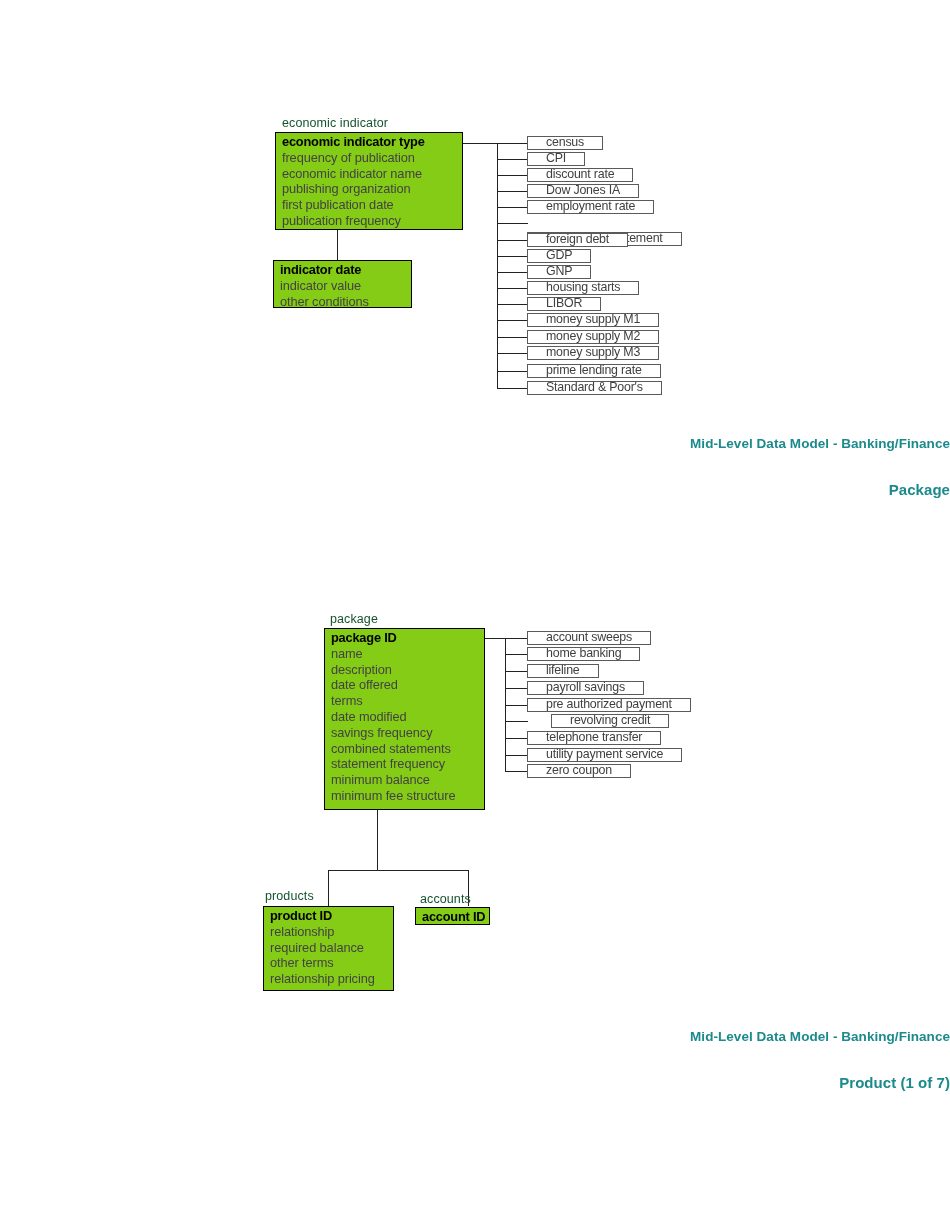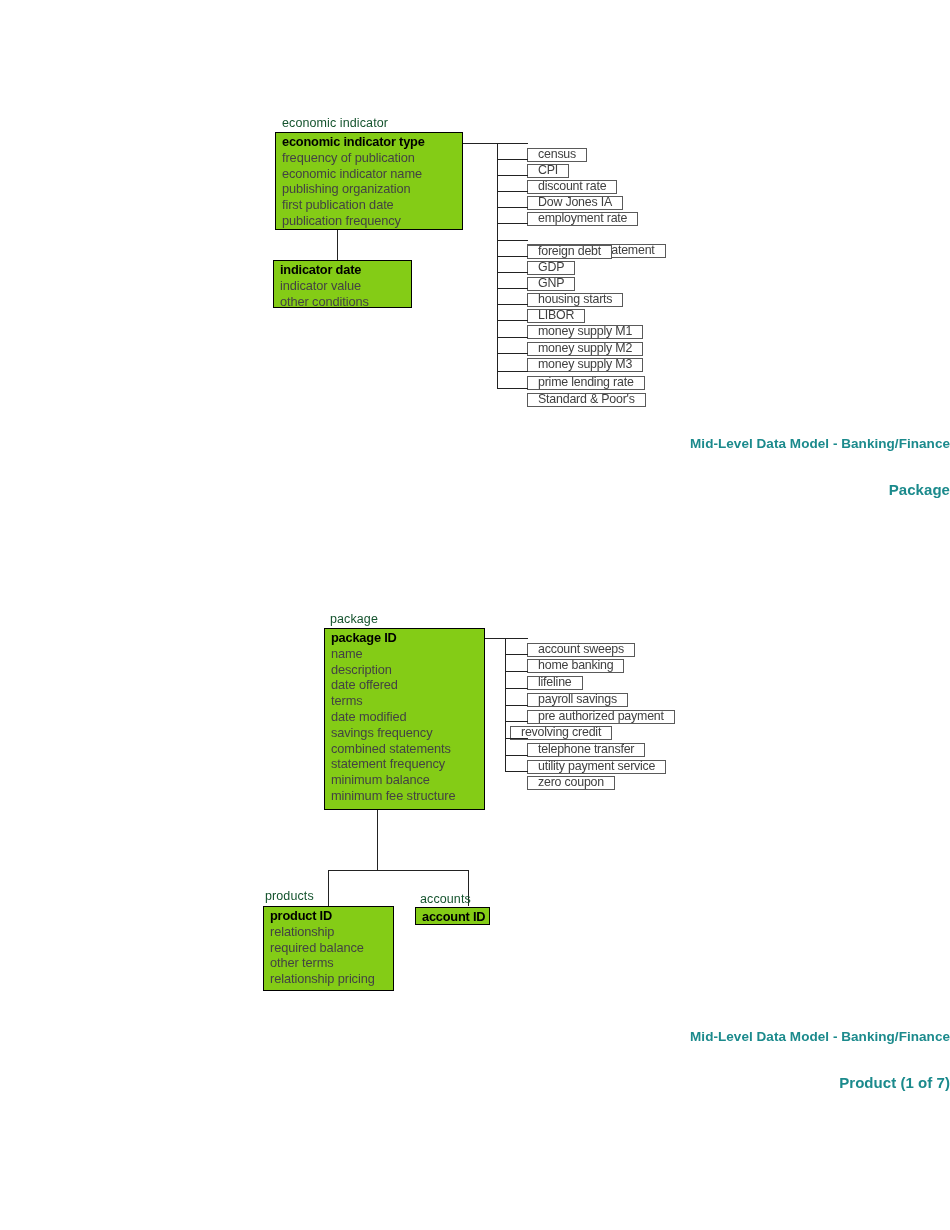--- a/index.html
+++ b/index.html
@@ -54,25 +54,24 @@
   
   .chip {
     position: absolute;
     border: 1.3px solid #5a5a5a;
     background: #ffffff;
     box-sizing: border-box;
     height: 14px;
     font-size: 12.4px;
     line-height: 11px;
     color: #404040;
-    padding: 0px 10px;
+    padding: 0px 18px;
     white-space: nowrap;
     overflow: hidden;
     letter-spacing: -0.2px;
-    margin-top: 12px;
   }
 
   
   .hline {
     position: absolute;
     height: 0;
     border-top: 1.3px solid #222222;
   }
   .vline {
     position: absolute;
@@ -200,21 +199,21 @@
   <div class="hline" style="left:505px; top:671px; width:23px;"></div>
   <div class="chip" style="left:527px; top:664px;">lifeline</div>
 
   <div class="hline" style="left:505px; top:688px; width:23px;"></div>
   <div class="chip" style="left:527px; top:681px;">payroll savings</div>
 
   <div class="hline" style="left:505px; top:705px; width:23px;"></div>
   <div class="chip" style="left:527px; top:698px;">pre authorized payment</div>
 
   <div class="hline" style="left:505px; top:721px; width:23px;"></div>
-  <div class="chip" style="left:510px; top:714px;">revolving credit</div>
+  <div class="chip" style="left:551px; top:714px;">revolving credit</div>
 
   <div class="hline" style="left:505px; top:738px; width:23px;"></div>
   <div class="chip" style="left:527px; top:731px;">telephone transfer</div>
 
   <div class="hline" style="left:505px; top:755px; width:23px;"></div>
   <div class="chip" style="left:527px; top:748px;">utility payment service</div>
 
   <div class="hline" style="left:505px; top:771px; width:23px;"></div>
   <div class="chip" style="left:527px; top:764px;">zero coupon</div>
 

